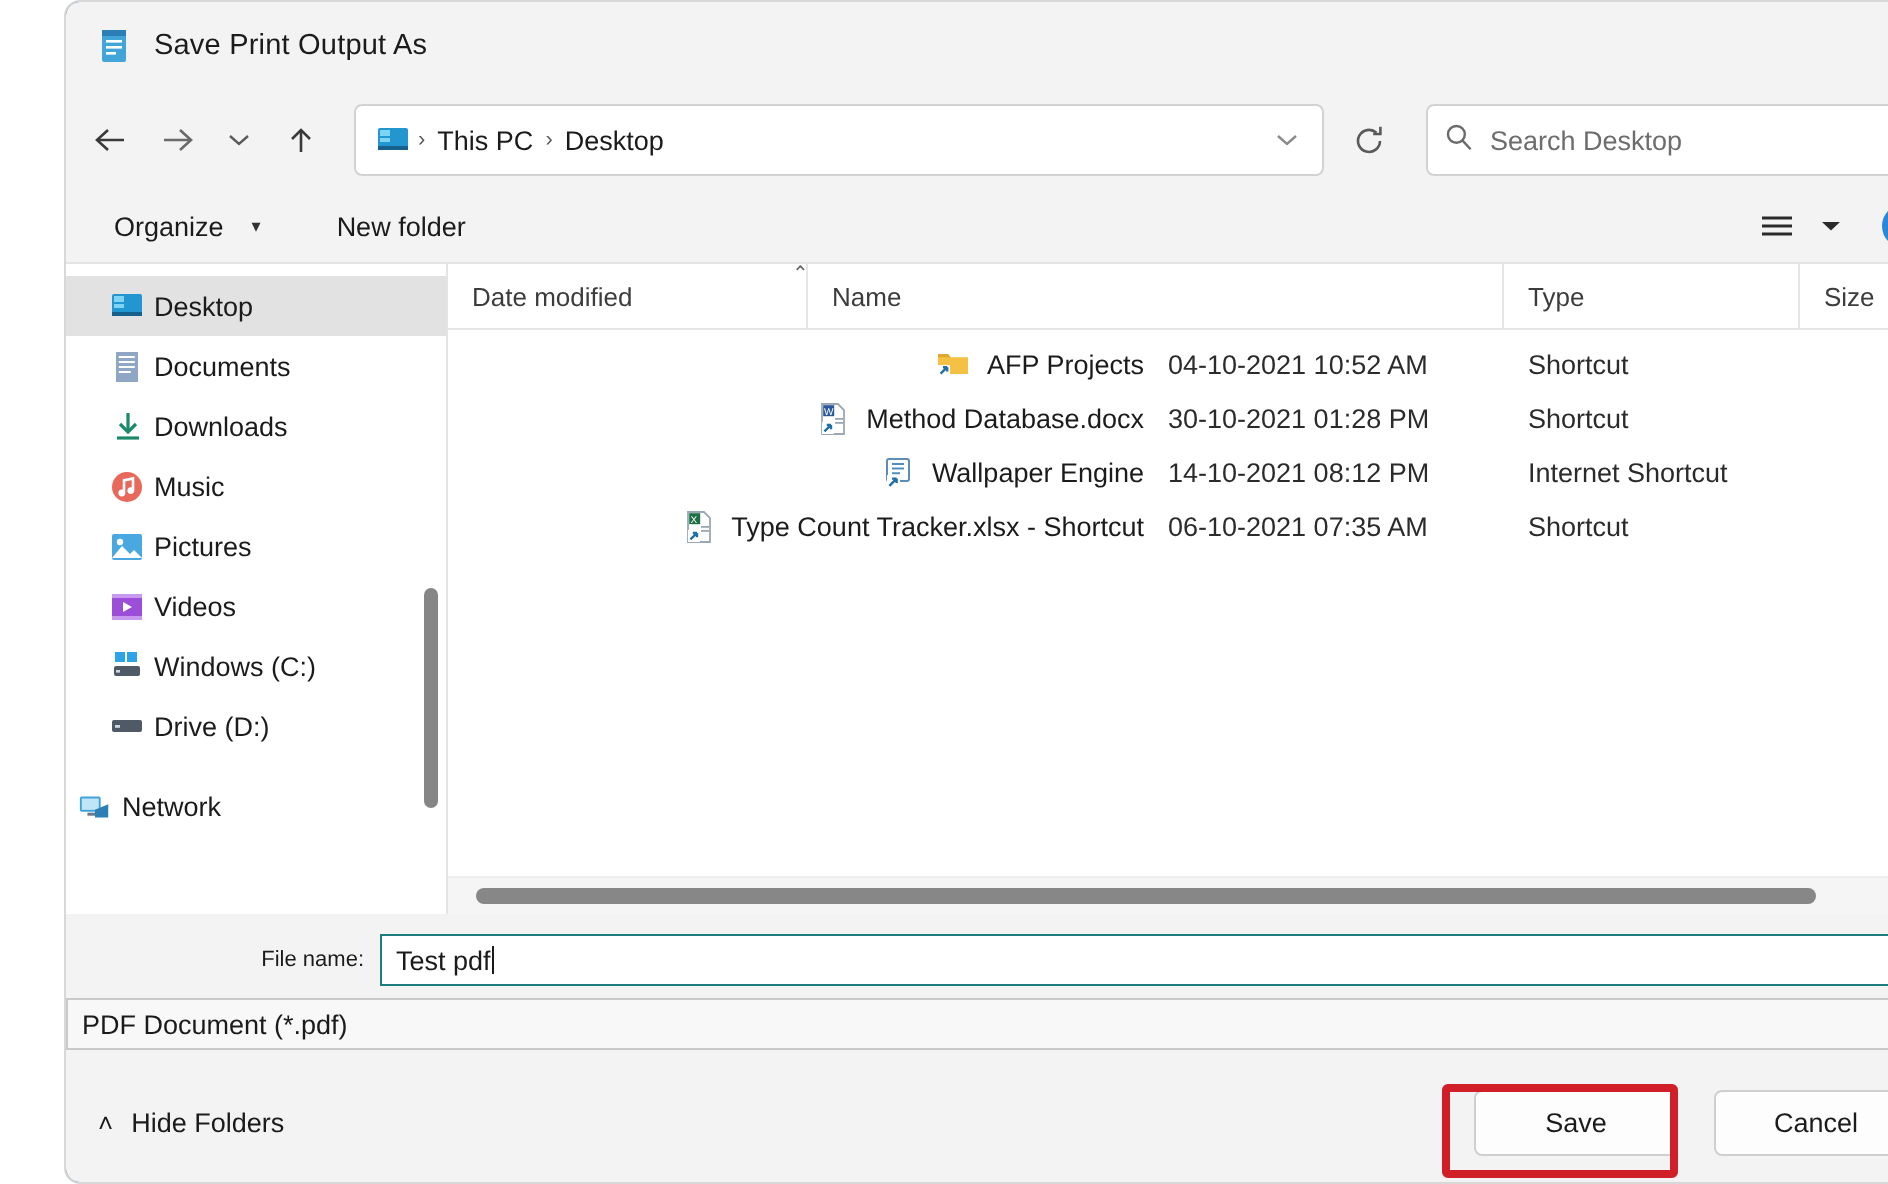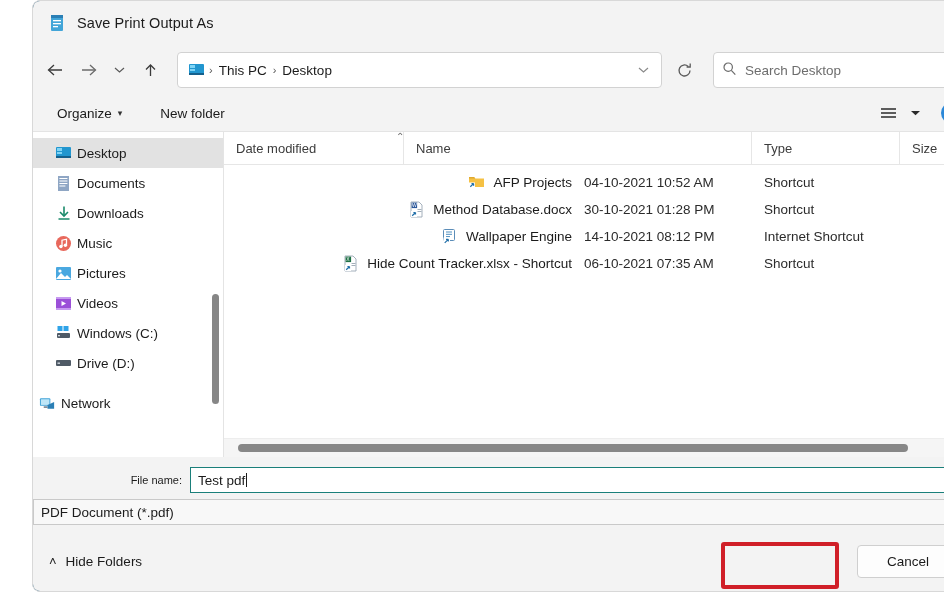--- a/index.html
+++ b/index.html
@@ -164,21 +164,21 @@
     padding: 0 12px 0 16px;
     background: #f3f3f3;
   }
   .tb-item {
     font-size: 13.5px;
     color: #1b1b1b;
     padding: 4px 8px;
     cursor: pointer;
     display: flex;
     align-items: center;
-    gap: 6px;
+    gap: 14px;
   }
   .tb-item.second { margin-left: 22px; }
   .tb-right {
     margin-left: auto;
     display: flex;
     align-items: center;
     gap: 2px;
   }
   .viewbtn {
     width: 30px; height: 26px;
@@ -753,21 +753,21 @@
               <svg width="17" height="17" viewBox="0 0 17 17">
                 <path d="M3 1 L11 1 L14 4 L14 16 L3 16 Z" fill="#ffffff" stroke="#9aa7b4" stroke-width="0.9"></path>
                 <rect x="3.6" y="1.6" width="5.5" height="5.5" fill="#1d7044"></rect>
                 <text x="4.2" y="6.3" font-size="5" fill="#ffffff" font-family="Liberation Sans, sans-serif">X</text>
                 <rect x="9.5" y="8" width="4" height="0.9" fill="#9aa7b4"></rect>
                 <rect x="9.5" y="10" width="4" height="0.9" fill="#9aa7b4"></rect>
                 <rect x="3" y="10" width="6" height="6" fill="#ffffff"></rect>
                 <path d="M4.2 14.7 L7.5 11.5 M7.5 11.5 L5.4 11.5 M7.5 11.5 L7.5 13.6" stroke="#1f6ea8" stroke-width="1.2" fill="none"></path>
               </svg>
             </span>
-            <span>Hide Count Tracker.xlsx - Shortcut</span>
+            <span>Type Count Tracker.xlsx - Shortcut</span>
           </div>
           <div class="cell c-date">06-10-2021 07:35 AM</div>
           <div class="cell c-type">Shortcut</div>
           <div class="cell c-size">2</div>
         </div>
 
       </div>
 
       <div class="hscroll-track">
         <div class="hscroll-thumb"></div>
@@ -798,20 +798,21 @@
       </div>
     </div>
   </div>
 
   <div class="footer">
     <span class="hidefolders">
       <span style="font-size:13px;color:#1b1b1b">˄</span>
       <span>Hide Folders</span>
     </span>
     <span class="footer-btns">
+      <span class="btn">Save</span>
       <span class="btn">Cancel</span>
     </span>
     <span class="highlight-box" style="left: 688px; top: 11px; width: 110px; height: 39px; border-color: rgb(208, 31, 40);"></span>
     <span class="grip">
       <i style="left:8px;top:0"></i>
         <i style="left:4px;top:4px"></i>
         <i style="left:8px;top:4px"></i>
       <i style="left:0;top:8px"></i>
         <i style="left:4px;top:8px"></i>
         <i style="left:8px;top:8px"></i>

